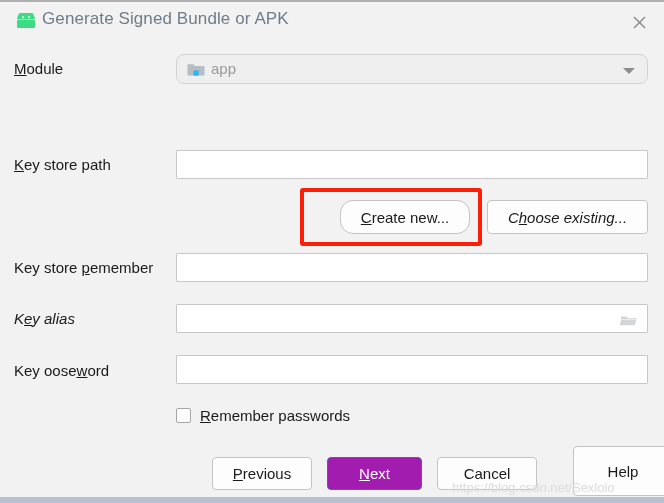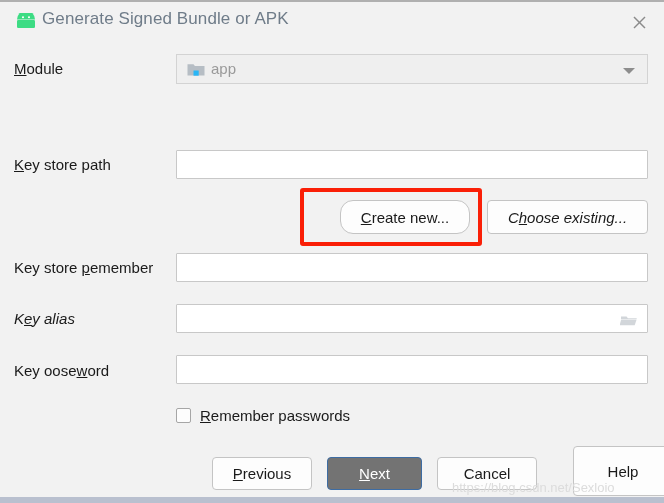--- a/index.html
+++ b/index.html
@@ -63,21 +63,21 @@
   }
   .field-label u { text-decoration: underline; text-underline-offset: 1px; }
 
   
   .combo {
     position: absolute;
     left: 176px; top: 52px;
     width: 472px; height: 30px;
     background: #efefef;
     border: 1px solid #d3d3d3;
-    border-radius: 0;
+    border-radius: 8px;
     box-sizing: border-box;
     cursor: pointer;
   }
   .combo-folder {
     position: absolute;
     left: 10px; top: 7px;
     width: 18px; height: 15px;
   }
   .combo-text {
     position: absolute;
@@ -123,21 +123,21 @@
     font-size: 15px;
     color: #1a1a1a;
     display: flex;
     align-items: center;
     justify-content: center;
     cursor: pointer;
     white-space: nowrap;
   }
   .btn u { text-decoration: underline; text-underline-offset: 1px; }
   .btn.primary {
-    background: #737373;
+    background: #a21caf;
     border: 1px solid #3d6ca3;
     color: #ffffff;
   }
 
   
   .red-box {
     position: absolute;
     left: 300px; top: 186px;
     width: 182px; height: 58px;
     border: 4px solid #fa1f07;

